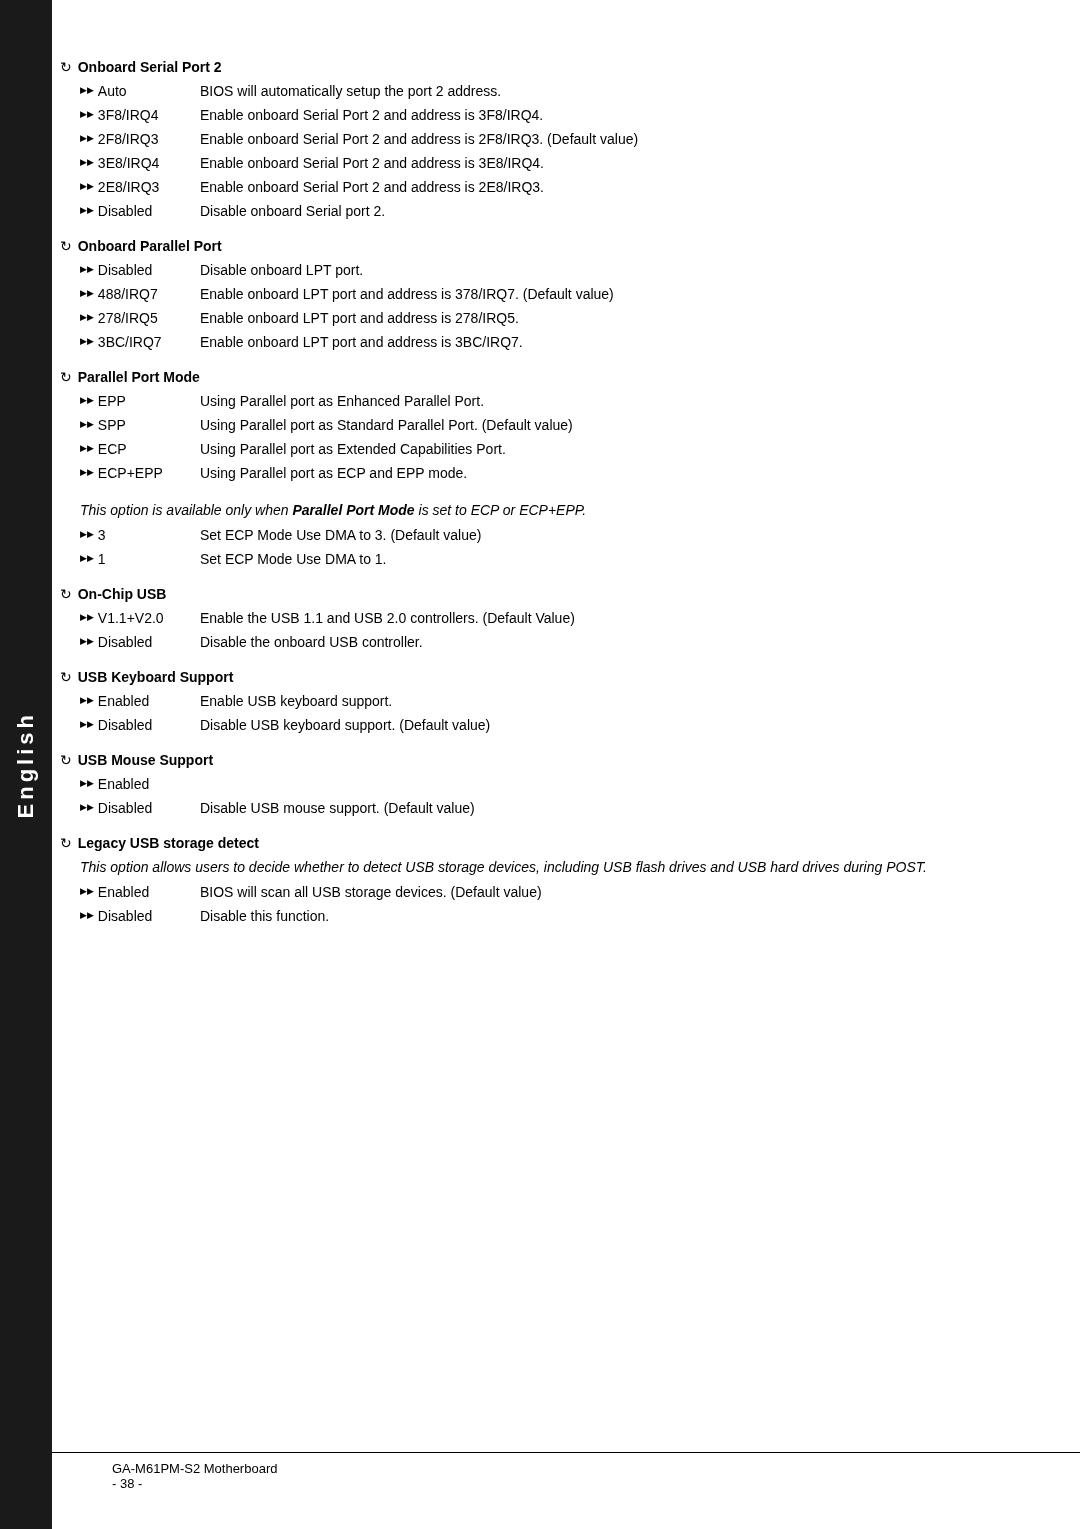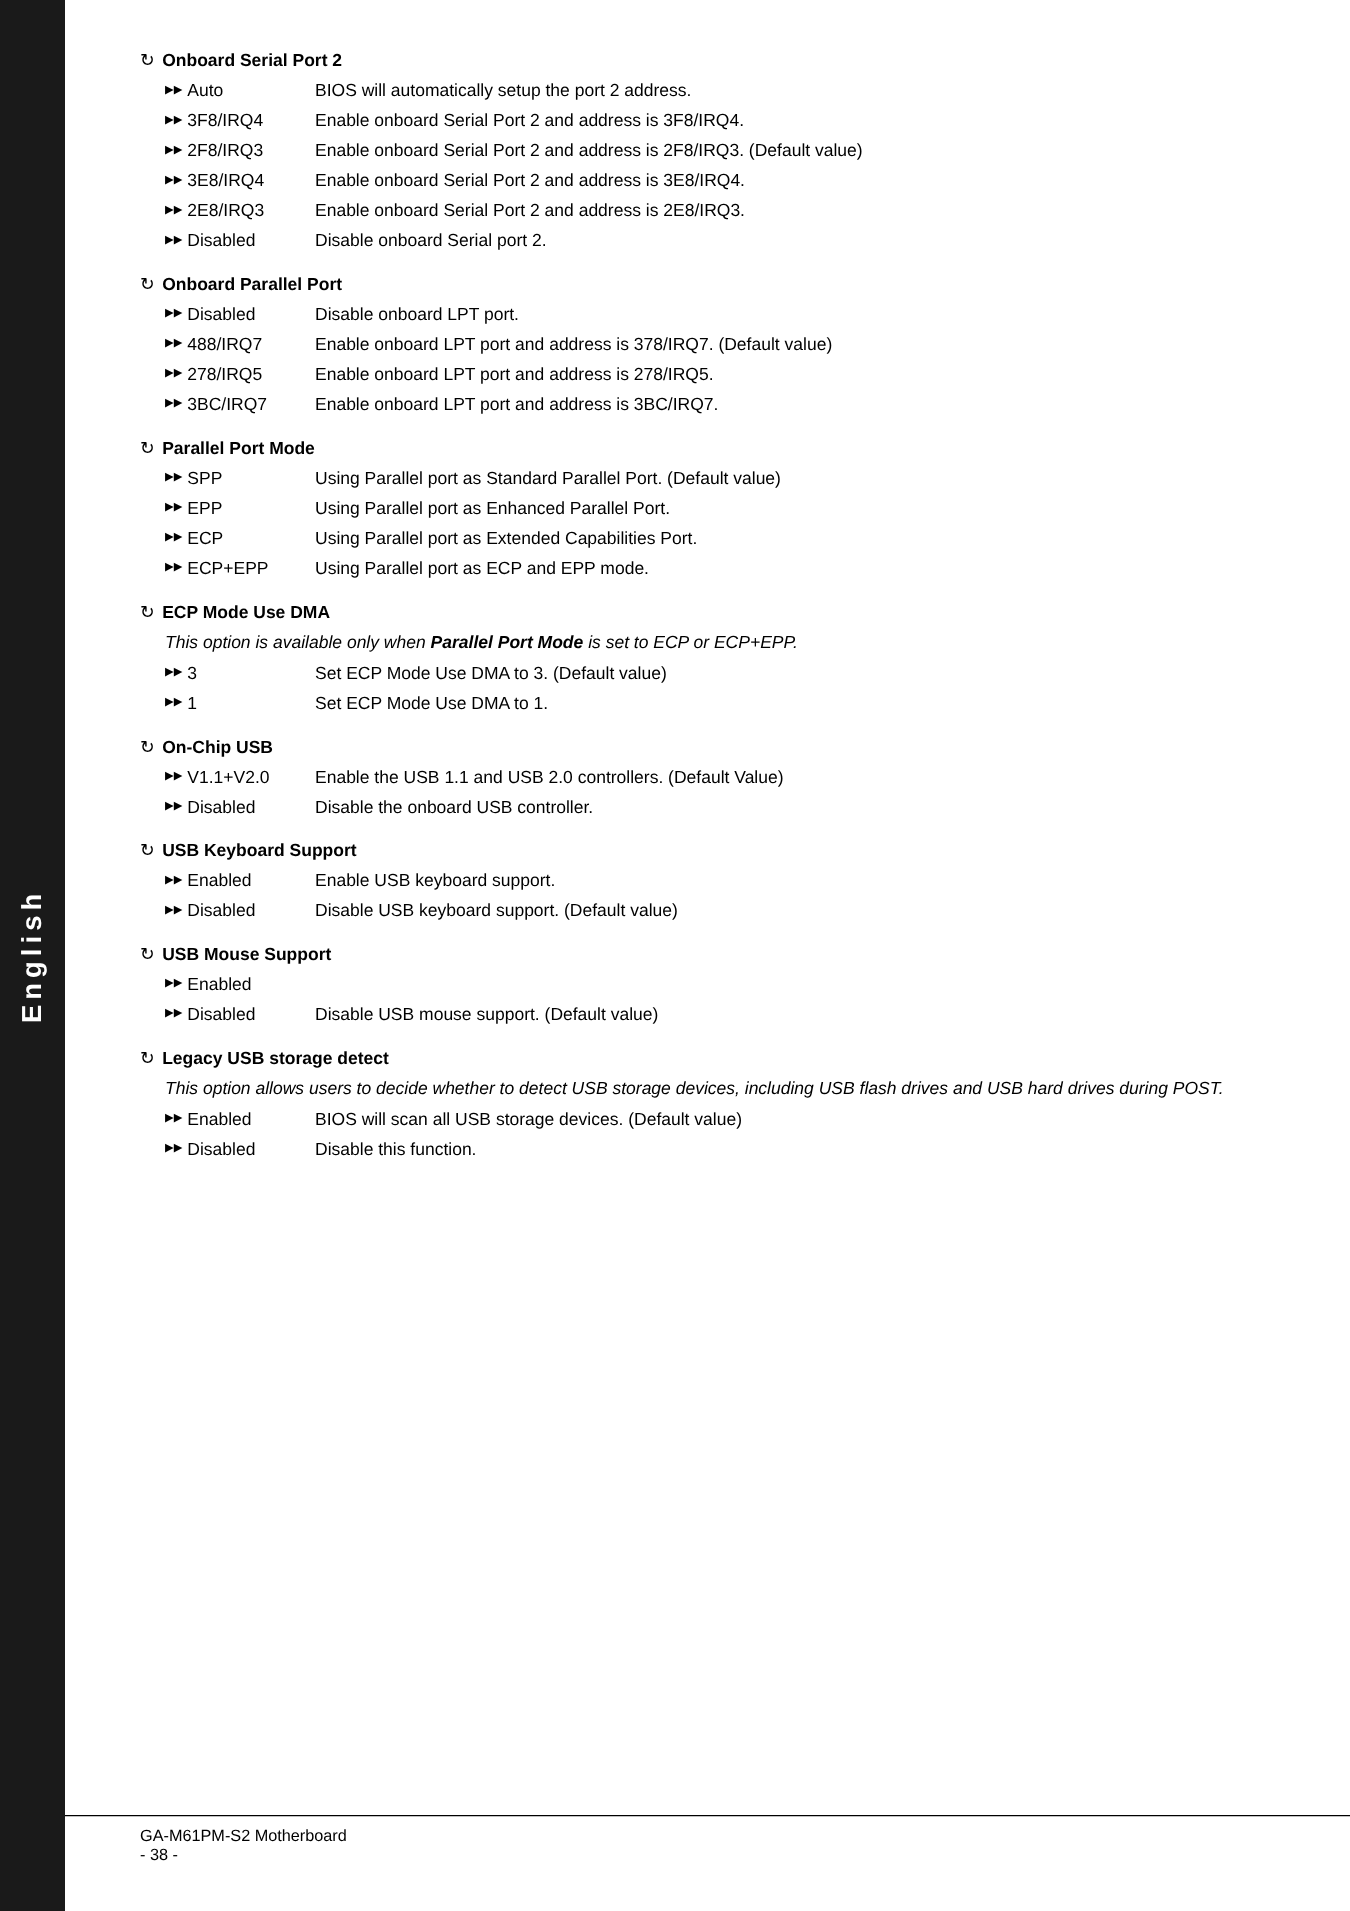--- a/index.html
+++ b/index.html
@@ -25,22 +25,21 @@
     }
     .sidebar-text {
       color: #ffffff;
       font-size: 22px;
       font-weight: bold;
       writing-mode: vertical-rl;
       transform: rotate(180deg);
       letter-spacing: 4px;
     }
     .main-content {
-      margin-left: 52px;
-      padding: 40px 60px 60px 60px;
+      padding: 59px 60px 60px 60px;
     }
     .section {
       margin-bottom: 16px;
     }
     .section-title {
       font-weight: bold;
       font-size: 14px;
       margin-bottom: 6px;
       display: flex;
       align-items: center;
@@ -157,40 +156,39 @@
         <span class="item-key">3BC/IRQ7</span>
         <span class="item-value">Enable onboard LPT port and address is 3BC/IRQ7.</span>
       </div>
     </div>
   </div>
 
   <div class="section">
     <div class="section-title">Parallel Port Mode</div>
     <div class="item-list">
       <div class="item-row">
+        <span class="item-key">EPP</span>
+        <span class="item-value">Using Parallel port as Enhanced Parallel Port.</span>
+      </div>
+      <div class="item-row">
         <span class="item-key">SPP</span>
         <span class="item-value">Using Parallel port as Standard Parallel Port. (Default value)</span>
       </div>
       <div class="item-row">
-        <span class="item-key">EPP</span>
-        <span class="item-value">Using Parallel port as Enhanced Parallel Port.</span>
-      </div>
-      <div class="item-row">
         <span class="item-key">ECP</span>
         <span class="item-value">Using Parallel port as Extended Capabilities Port.</span>
       </div>
       <div class="item-row">
         <span class="item-key">ECP+EPP</span>
         <span class="item-value">Using Parallel port as ECP and EPP mode.</span>
       </div>
     </div>
   </div>
 
   <div class="section">
-    <div class="section-title">ECP Mode Use DMA</div>
     <div class="note-text">
       This option is available only when <span class="bold-inline">Parallel Port Mode</span> is set to ECP or ECP+EPP.
     </div>
     <div class="item-list">
       <div class="item-row">
         <span class="item-key">3</span>
         <span class="item-value">Set ECP Mode Use DMA to 3. (Default value)</span>
       </div>
       <div class="item-row">
         <span class="item-key">1</span>

